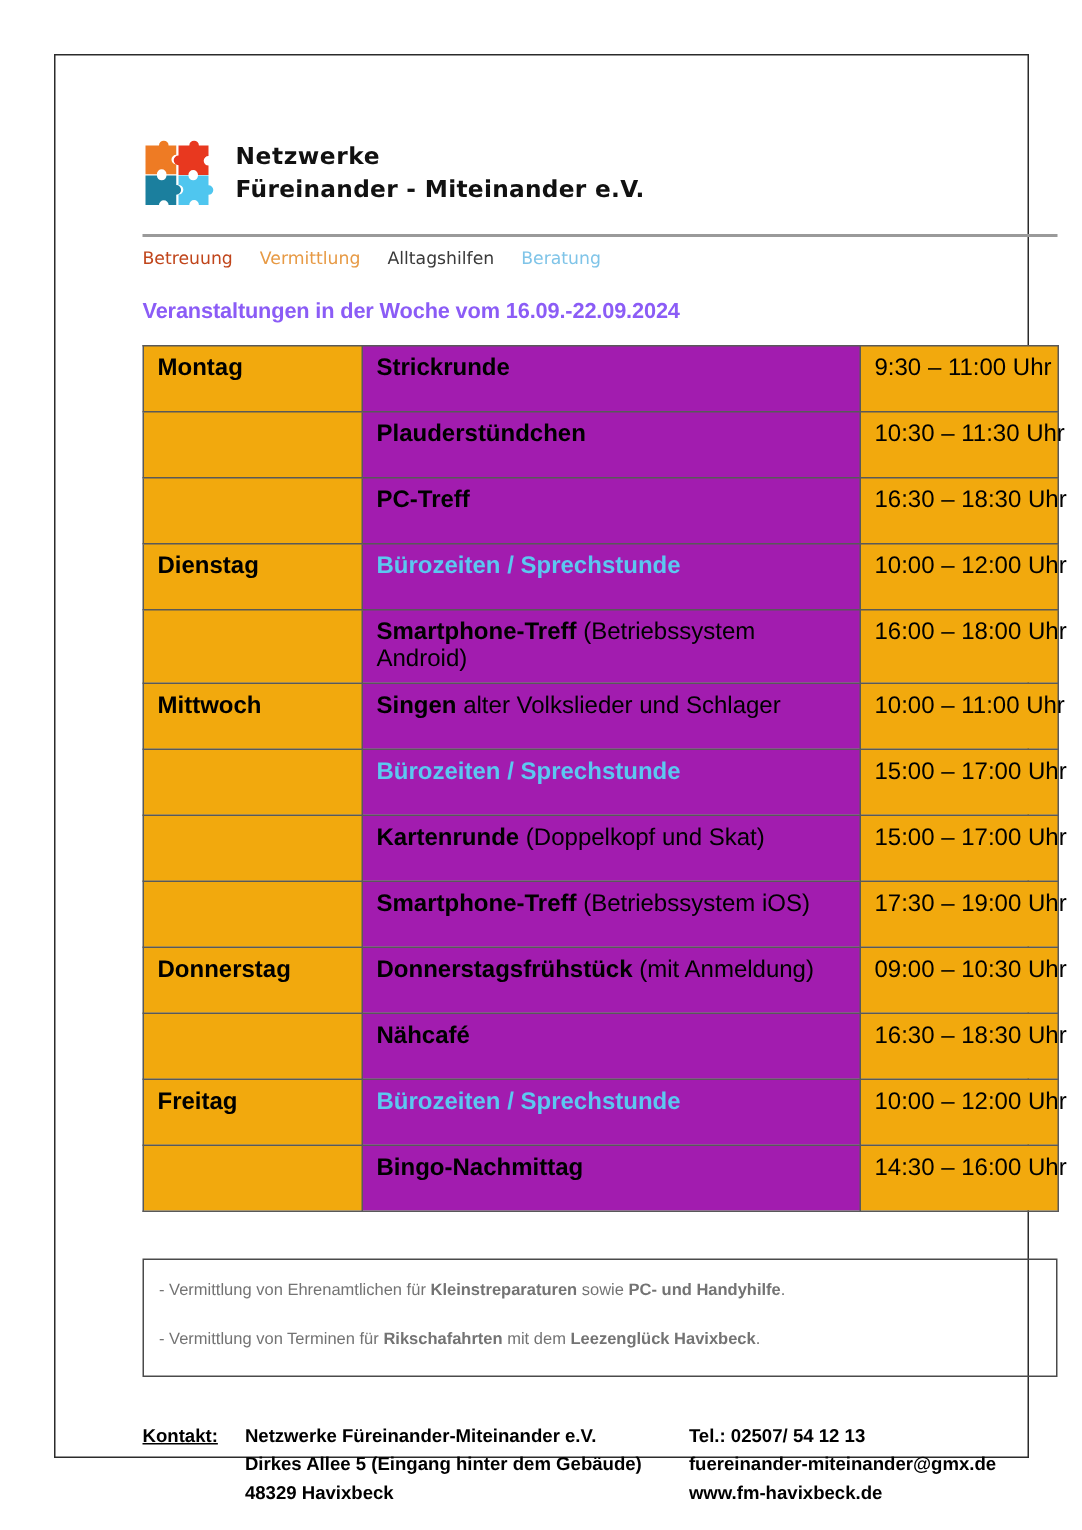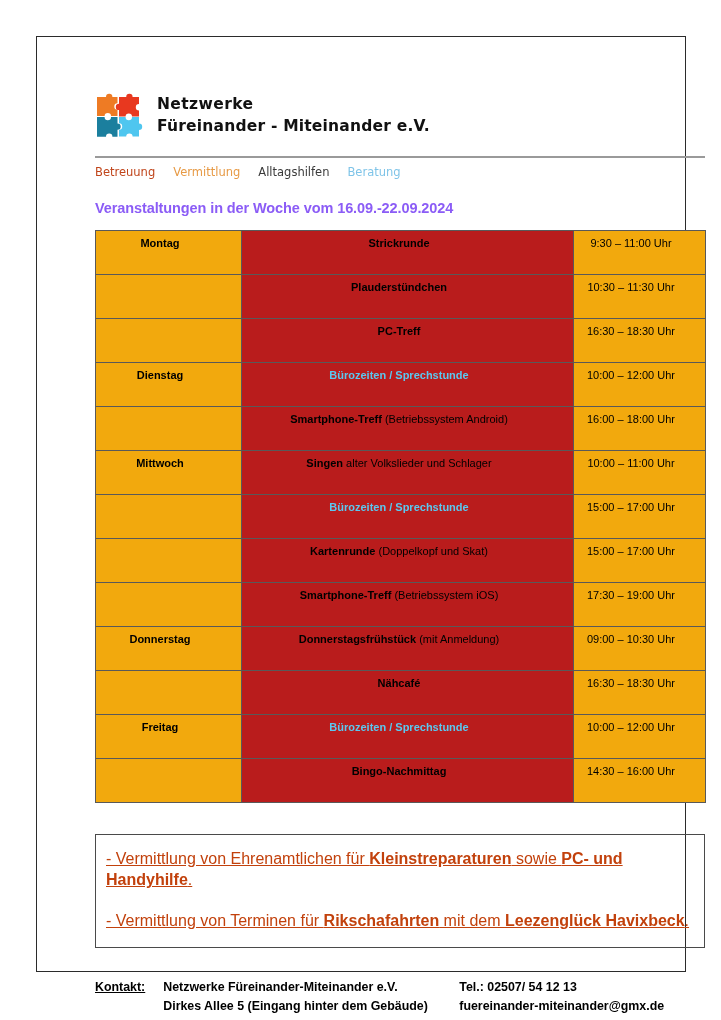--- a/index.html
+++ b/index.html
@@ -89,44 +89,42 @@
   table.schedule {
     margin-top: 14px;
     border-collapse: collapse;
     width: 610px;
     table-layout: fixed;
   }
   table.schedule td {
     border: 1px solid #595959;
     padding: 6px 26px 6px 9px;
     vertical-align: top;
-    font-size: 11px;
+    font-size: 16px;
     color: #000000;
     height: 44px;
-    text-align: center;
   }
   td.c-day   { width: 146px; background: #F2A90D; font-weight: bold; }
-  td.c-event { width: 332px; background: #b91c1c; }
+  td.c-event { width: 332px; background: #a21caf; }
   td.c-time  { width: 132px; background: #F2A90D; white-space: nowrap; }
 
   .ev-strong { font-weight: bold; }
   .ev-office { color: #5BC8F0; font-weight: bold; }
 
   
   .notes {
     margin-top: 31px;
     border: 1.2px solid #4a4a4a;
     width: 610px;
     padding: 13px 10px 16px 10px;
   }
   .note-line {
-    font-size: 16px;
-    color: #c2410c;
+    font-size: 11px;
+    color: #737373;
     line-height: 1.35;
-    text-decoration: underline;
   }
   .note-line + .note-line { margin-top: 19px; }
   .note-line b { font-weight: bold; }
 
   
   .contact {
     margin-top: 30px;
     display: flex;
     align-items: flex-start;
     font-size: 12.4px;

